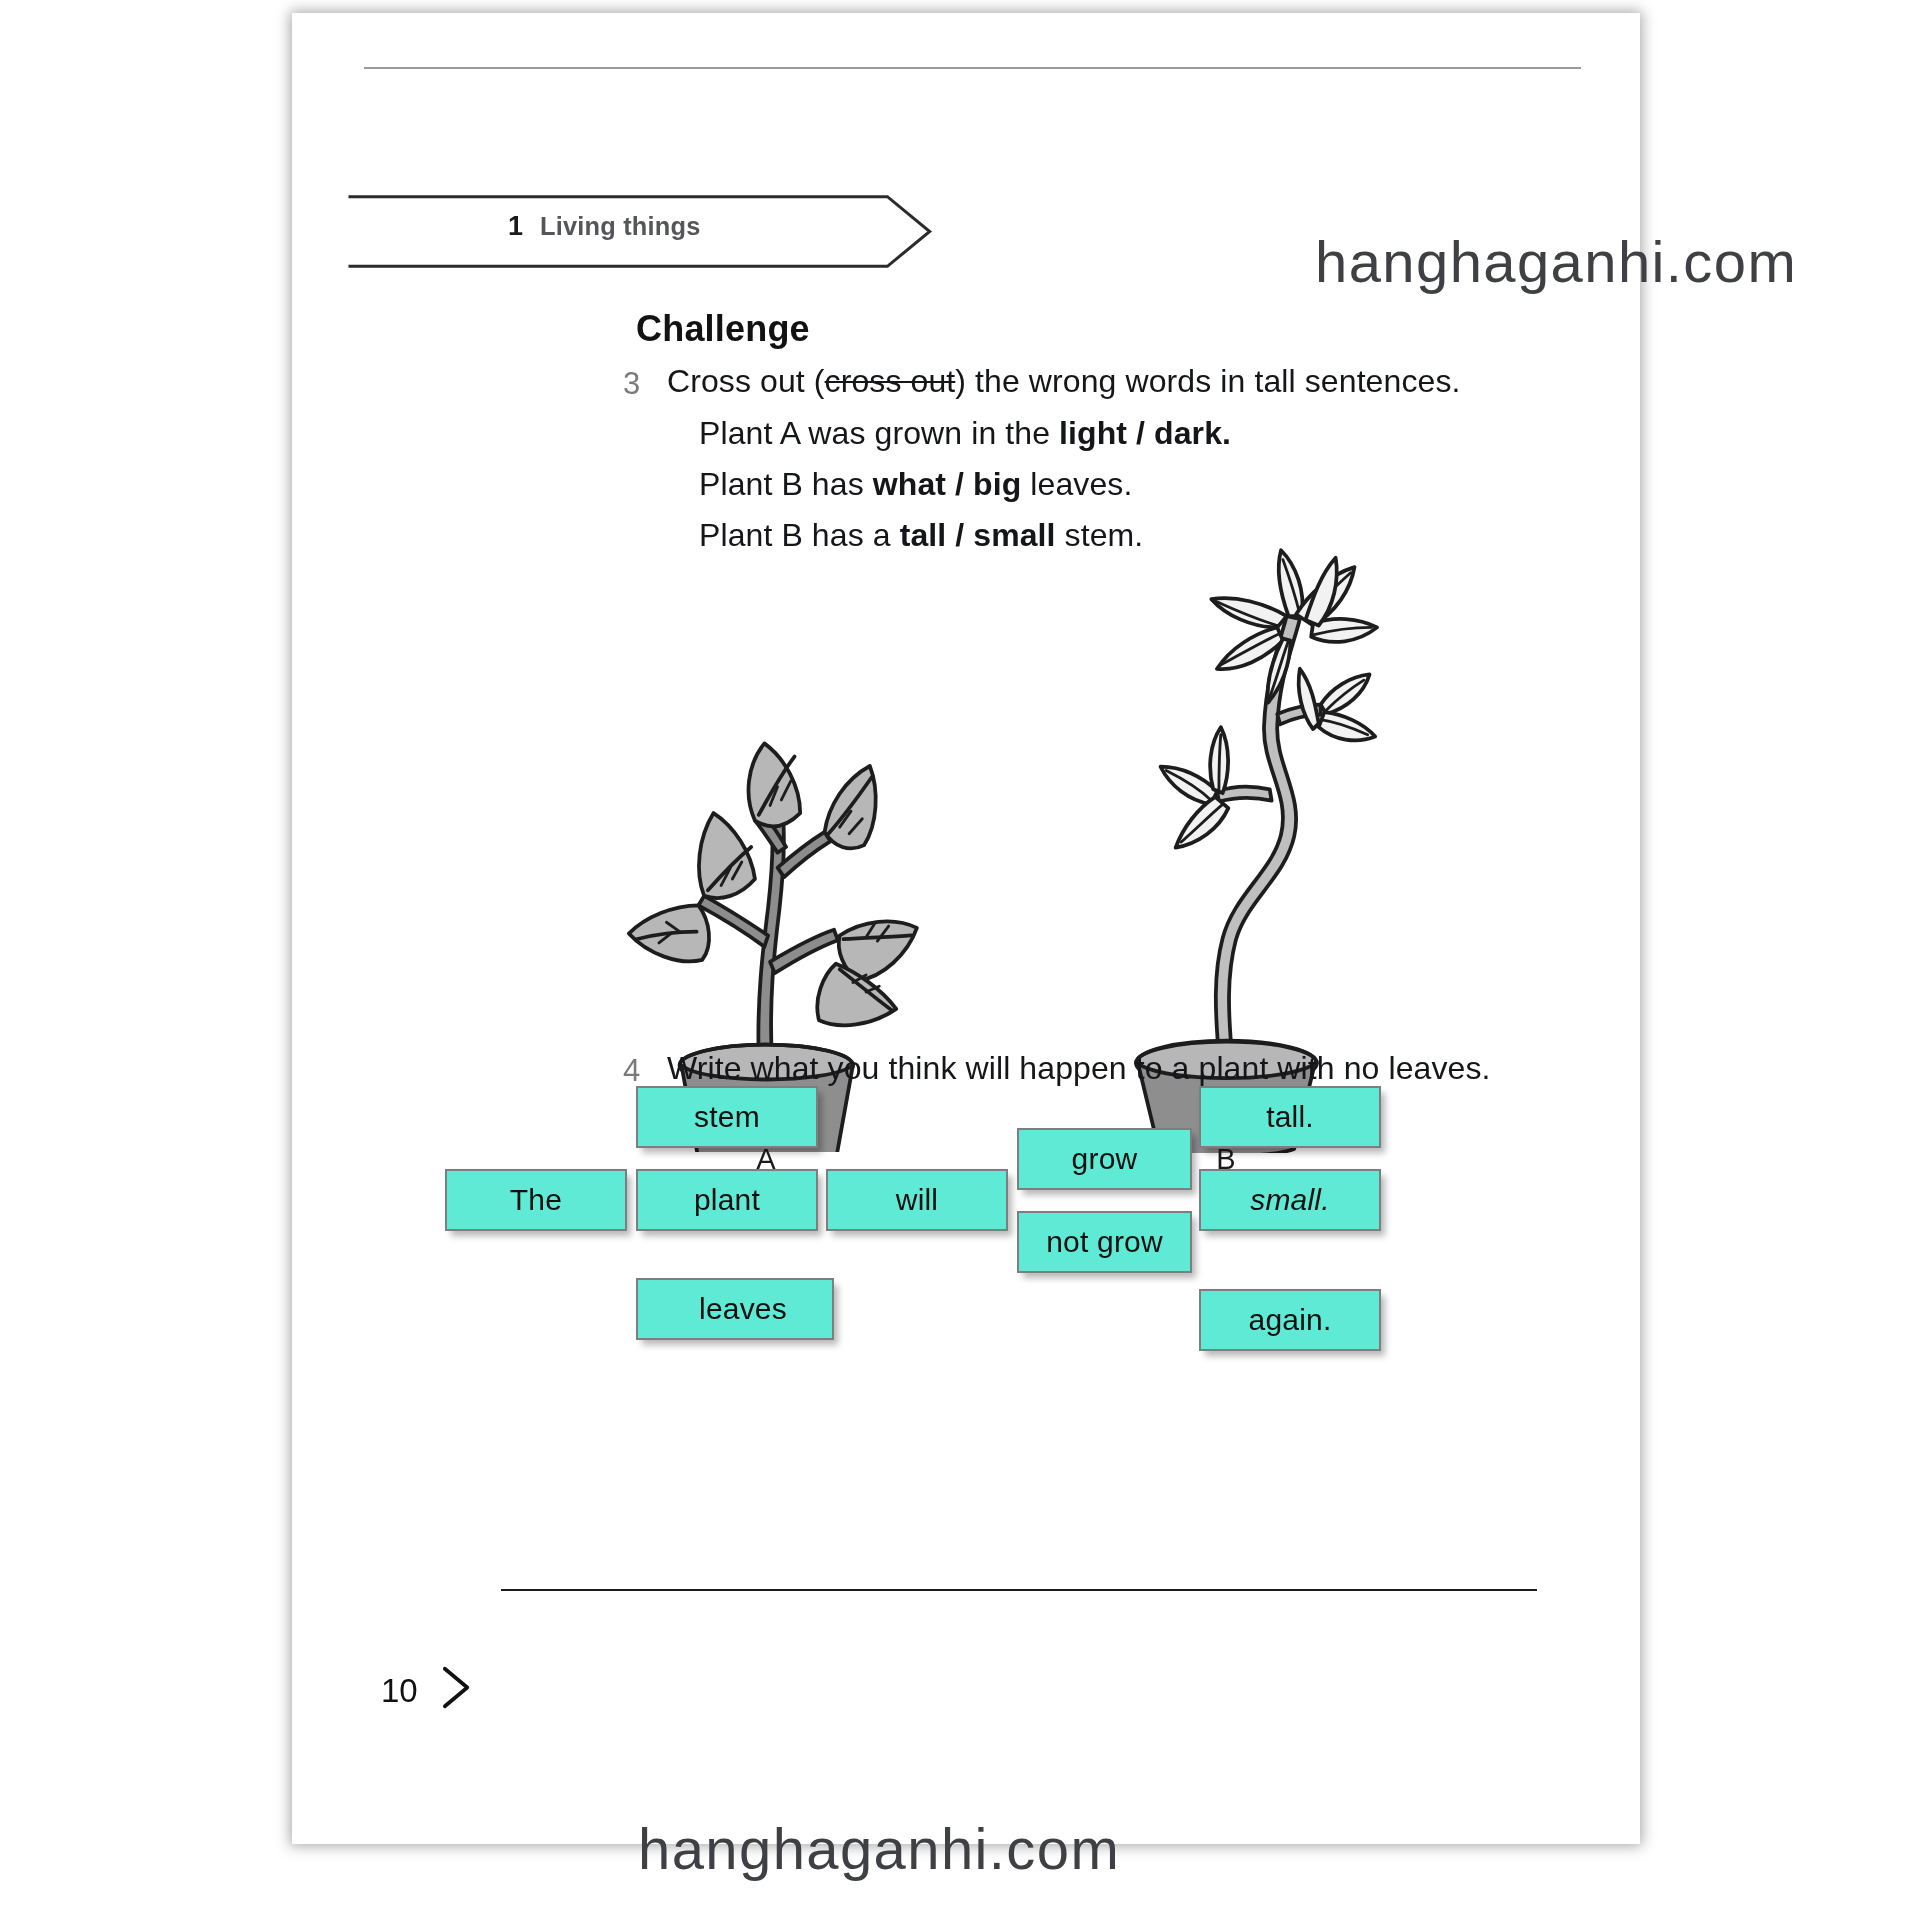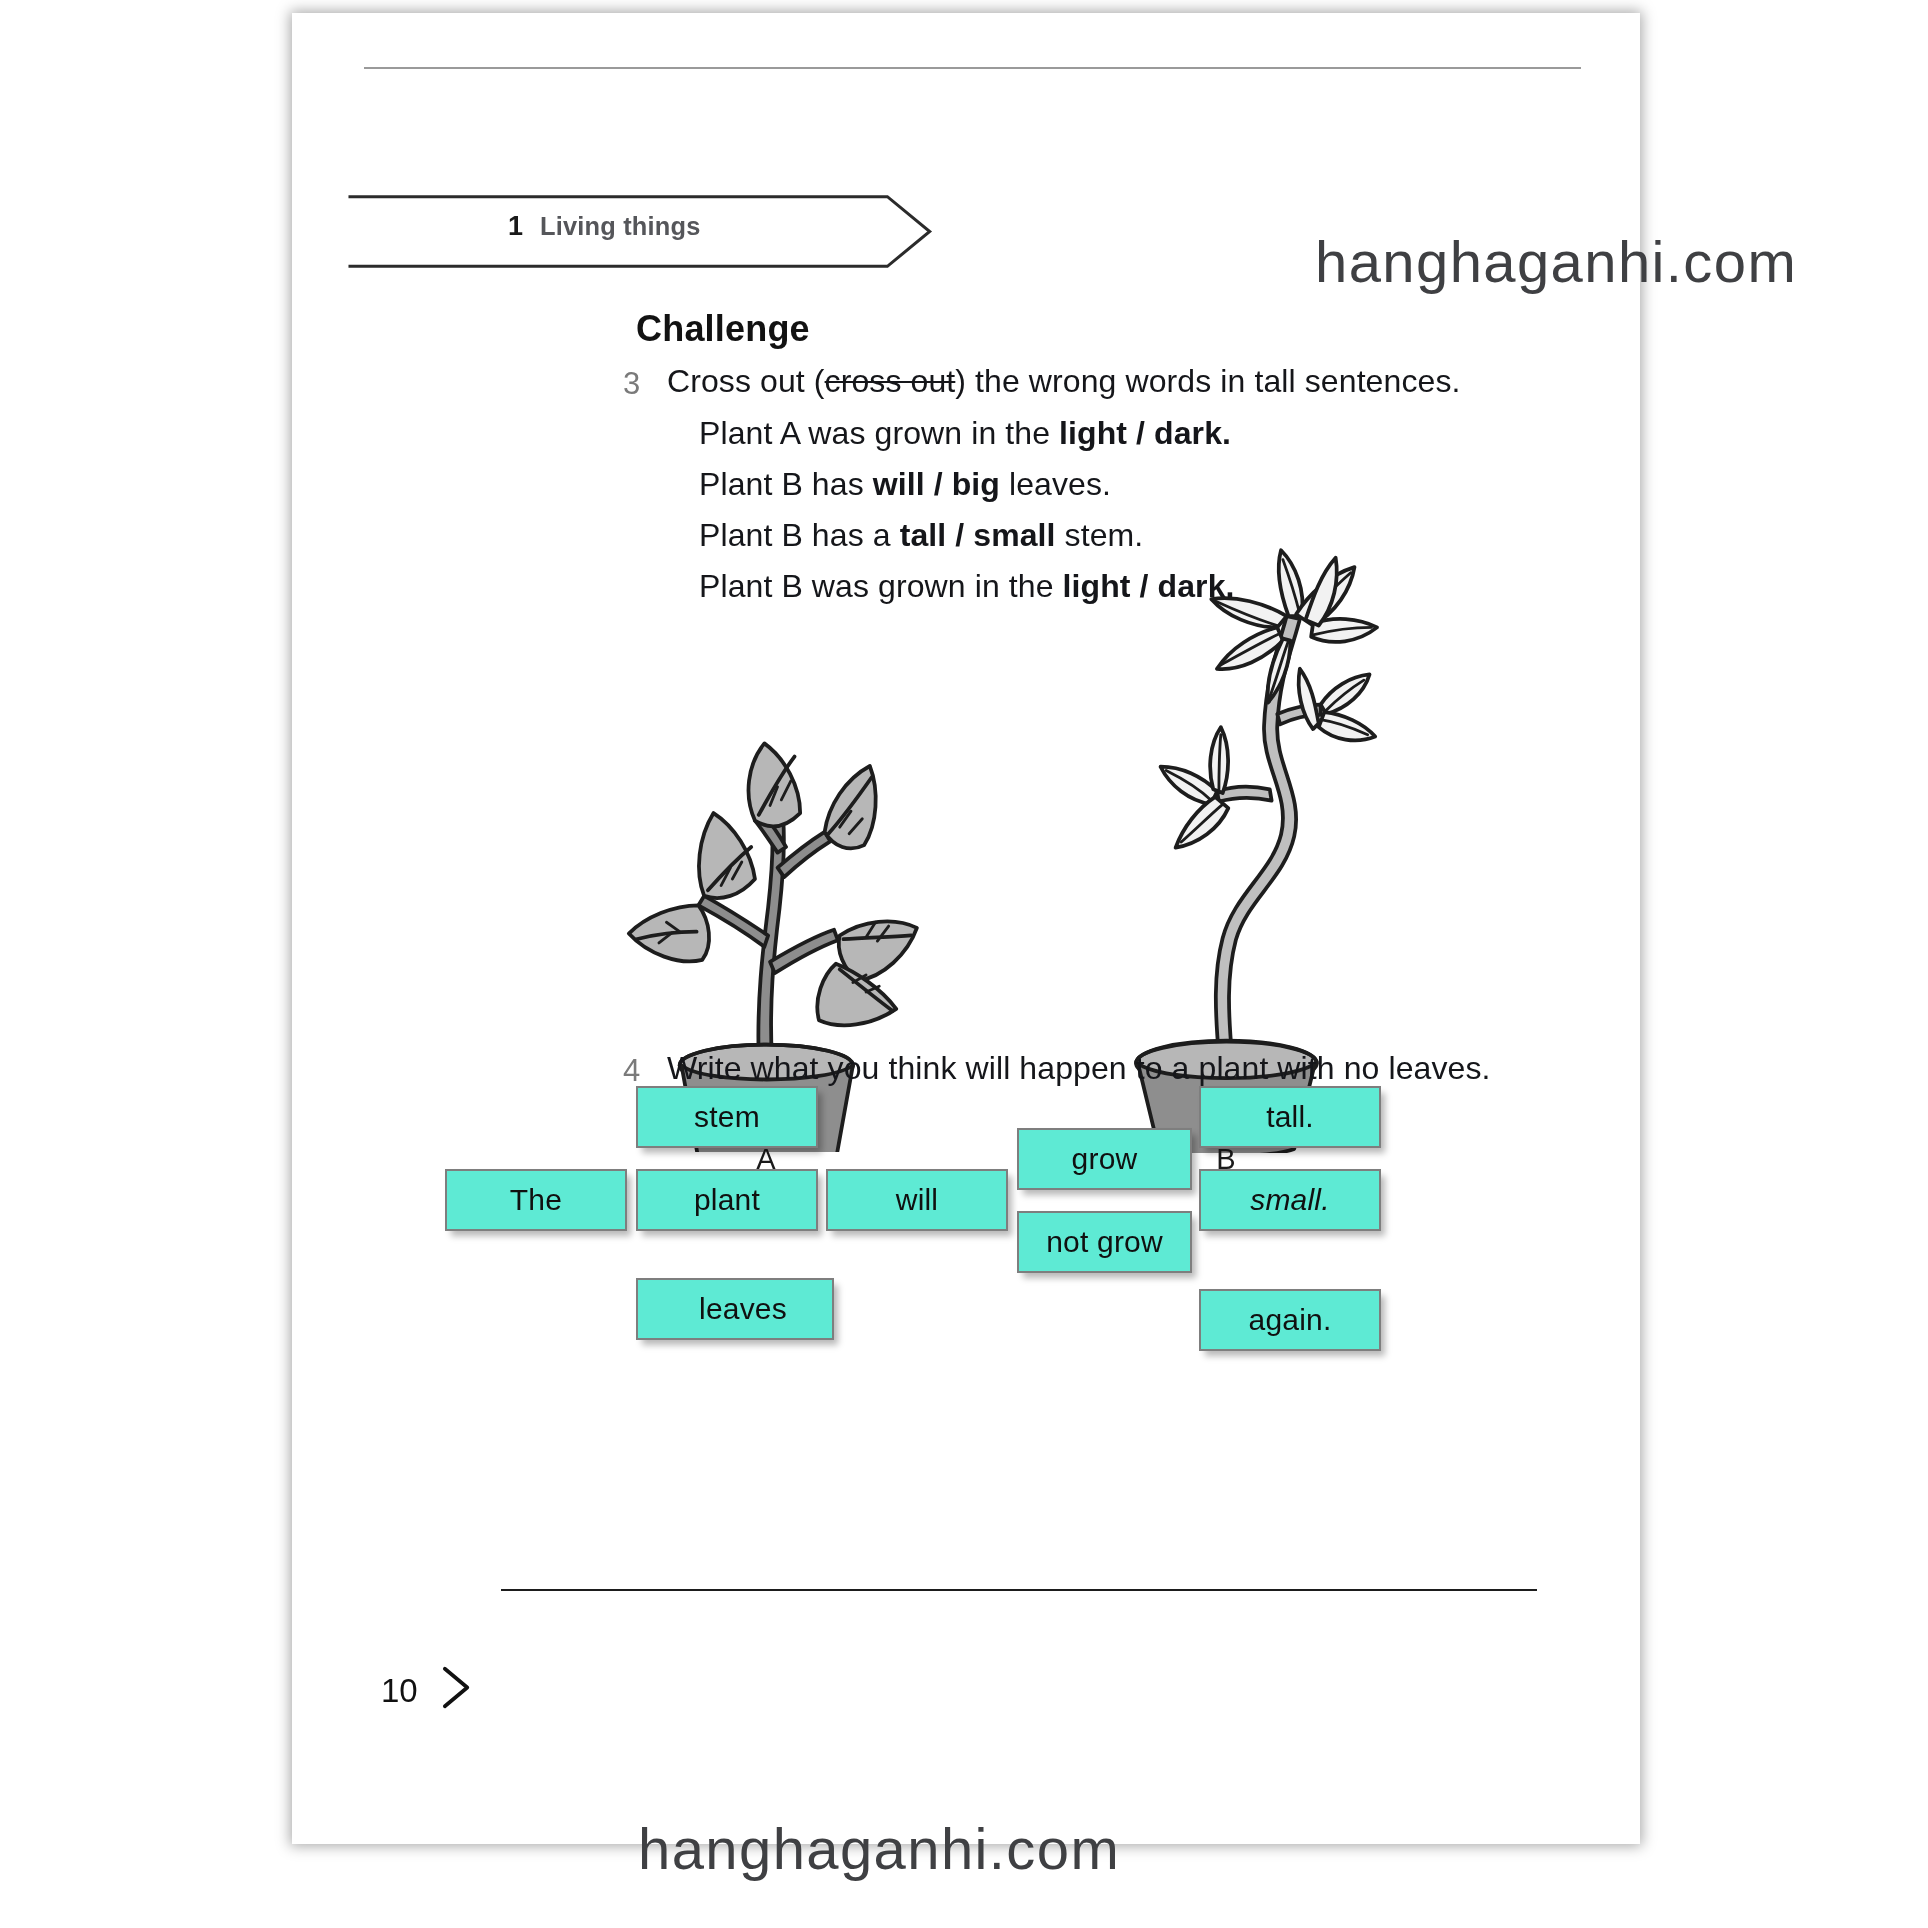--- a/index.html
+++ b/index.html
@@ -193,30 +193,27 @@
 
     <div class="qtext" style="left:375px; top:350px;">
       <span>Cross out (</span><span class="strike">cross out</span><span>) the wrong words in tall sentences.</span>
     </div>
 
     <div class="qtext" style="left:407px; top:402px;">
       <span>Plant A was grown in the </span><b>light / dark</b><b>.</b>
     </div>
 
     <div class="qtext" style="left:407px; top:453px;">
-      <span>Plant B has </span><b>will / big</b><span> leaves.</span>
+      <span>Plant B has </span><b>what / big</b><span> leaves.</span>
     </div>
 
     <div class="qtext" style="left:407px; top:504px;">
       <span>Plant B has a </span><b>tall / small</b><span> stem.</span>
     </div>
 
-    <div class="qtext" style="left:407px; top:555px;">
-      <span>Plant B was grown in the </span><b>light / dark</b><b>.</b>
-    </div>
 
     <div class="plant-wrap" style="left:301px; top:640px; width:339px; height:499px;">
       <svg width="339" height="499" viewBox="0 0 360 530">
         <g stroke="#1d1d1d" stroke-width="4" stroke-linejoin="round" stroke-linecap="round">
 
           <path d="M183,430 C181,370 186,320 192,272 C196,236 198,205 196,178" fill="none" stroke-width="14" stroke="#7d7d7d"></path>
           <path d="M183,430 C181,370 186,320 192,272 C196,236 198,205 196,178" fill="none" stroke-width="16" stroke="#1d1d1d" opacity="0"></path>
 
           <path d="M176,432 C174,368 180,318 186,270 C190,234 192,204 190,176
                    L202,176 C204,206 202,236 198,272 C192,320 187,370 190,432 Z" fill="#8d8d8d"></path>

